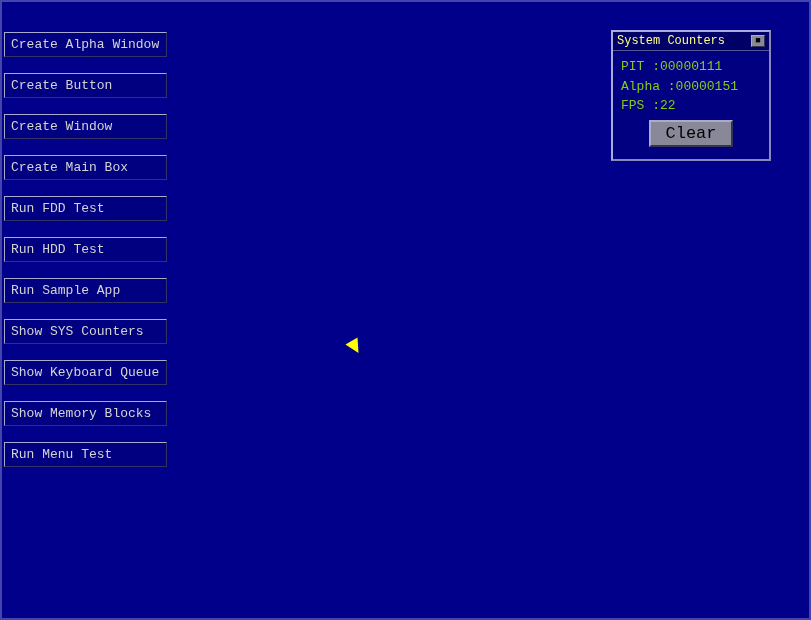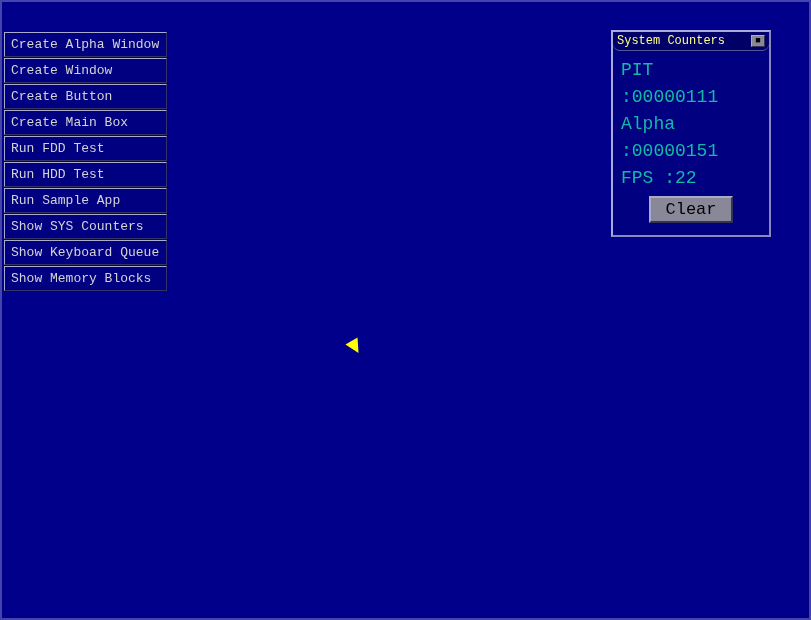--- a/index.html
+++ b/index.html
@@ -24,21 +24,21 @@
       border: 2px solid #4444AA;
       position: relative;
     }
 
     .sidebar {
       position: absolute;
       top: 30px;
       left: 2px;
       display: flex;
       flex-direction: column;
-      gap: 0px;
+      gap: 15px;
     }
 
     .sidebar-btn {
       display: block;
       width: 163px;
       padding: 4px 6px;
       background-color: #000080;
       color: #d4d4d4;
       font-family: 'Courier New', Courier, monospace;
       font-size: 13px;
@@ -63,21 +63,20 @@
       border-left-color: #aaaadd;
     }
 
     .panel-titlebar {
       display: flex;
       align-items: center;
       justify-content: space-between;
       background-color: #000066;
       padding: 2px 4px;
       border-bottom: 1px solid #555599;
-      border-radius: 7px;
     }
 
     .panel-title {
       color: #ffff88;
       font-size: 12px;
       font-family: 'Courier New', Courier, monospace;
     }
 
     .panel-close-btn {
       width: 14px;
@@ -91,22 +90,22 @@
       display: flex;
       align-items: center;
       justify-content: center;
     }
 
     .panel-content {
       padding: 6px 8px;
     }
 
     .counter-row {
-      color: #14b8a6;
-      font-size: 18px;
+      color: #84cc16;
+      font-size: 13px;
       font-family: 'Courier New', Courier, monospace;
       line-height: 1.5;
     }
 
     .clear-btn-row {
       display: flex;
       justify-content: center;
       padding: 4px 0 6px 0;
     }
 
@@ -134,29 +133,30 @@
       transform: rotate(-30deg);
     }
   </style>
 </head>
 <body>
 
 <div class="main-bg">
 
   <div class="sidebar">
   <button class="sidebar-btn">Create Alpha Window</button>
+      <button class="sidebar-btn">Create Button</button>
       <button class="sidebar-btn">Create Window</button>
-      <button class="sidebar-btn">Create Button</button>
       <button class="sidebar-btn">Create Main Box</button>
       <button class="sidebar-btn">Run FDD Test</button>
       <button class="sidebar-btn">Run HDD Test</button>
       <button class="sidebar-btn">Run Sample App</button>
       <button class="sidebar-btn">Show SYS Counters</button>
       <button class="sidebar-btn">Show Keyboard Queue</button>
       <button class="sidebar-btn">Show Memory Blocks</button>
+      <button class="sidebar-btn">Run Menu Test</button>
     </div>
 
   <div class="system-counters-panel">
     <div class="panel-titlebar">
       <span class="panel-title">System Counters</span>
       <div class="panel-close-btn">■</div>
     </div>
     <div class="panel-content">
       <div class="counter-row">PIT  :00000111</div>
       <div class="counter-row">Alpha :00000151</div>

